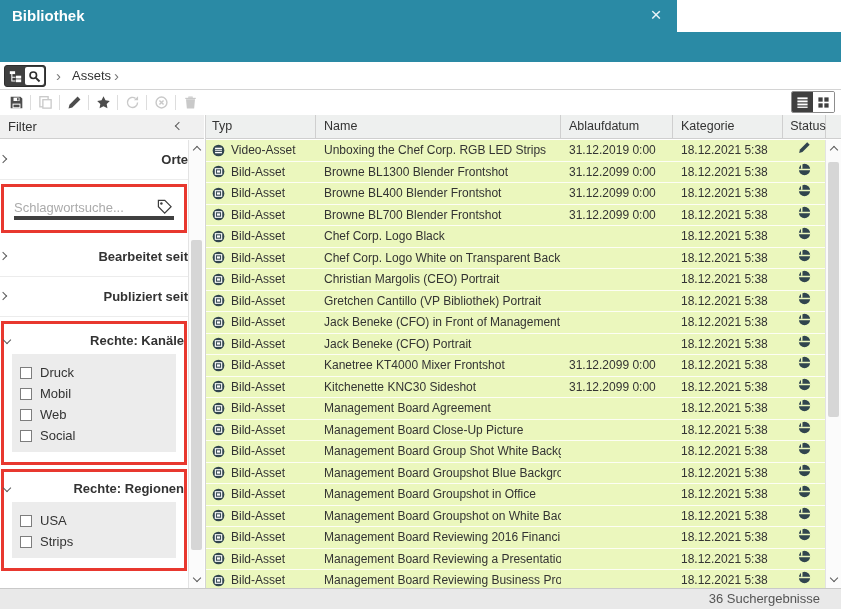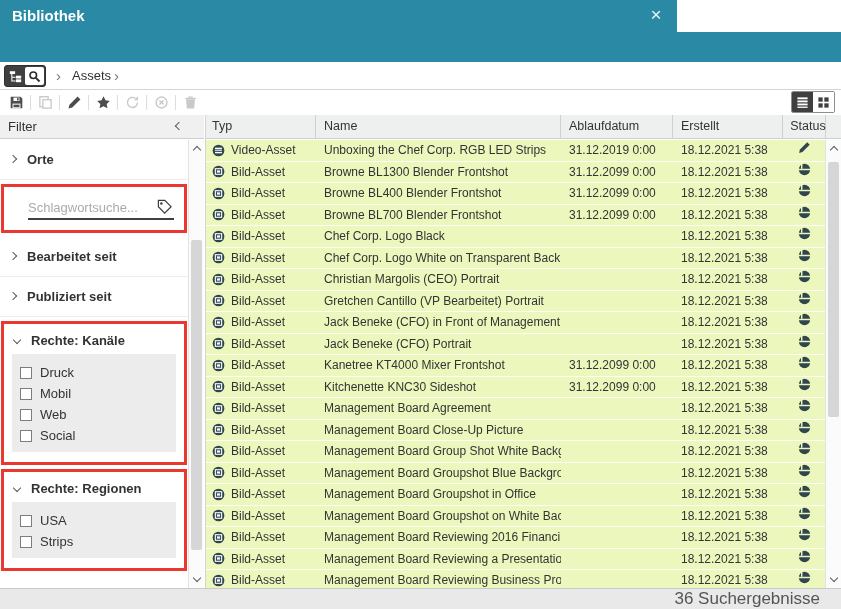--- a/index.html
+++ b/index.html
@@ -46,24 +46,24 @@
   .viewtoggle .seg.grid { background:#fff; }
   .viewtoggle svg { width:13px; height:13px; }
   
   .filterpanel { position:absolute; left:0; top:115px; width:204px; height:473px; background:#fff; }
   .fheader { position:absolute; left:0; top:0; width:204px; height:24px; background:#f0f0f0; border-bottom:1px solid #cfcfcf; }
   .fheader .ftitle { position:absolute; left:8px; line-height:24px; font-size:13px; color:#333; }
   .fheader .fcollapse { position:absolute; right:22px; top:8px; }
   .fbody { position:absolute; left:0; top:25px; width:188px; bottom:0; background:#fff; overflow:hidden; }
   .fsection { border-bottom:1px solid #ececec; padding:8px 0 9px 0; position:relative; }
   .fsection.hl { border:3px solid #e8382f; margin:4px 1px 4px 1px; padding:5px 0 10px 0; }
-  .fhead { height:22px; display:flex; align-items:center; padding-left:10px; cursor:pointer; }
+  .fhead { height:22px; display:flex; align-items:center; cursor:pointer;justify-content:space-between; }
   .fhead .chev { margin-right:11px; }
   .flabel { font-weight:bold; font-size:13px; color:#333; }
-  .kwrow { position:relative; margin:4px 10px 0 24px; height:24px; border-bottom:2px solid #404040; }
+  .kwrow { position:relative; margin:4px 10px 0 10px; height:24px; border-bottom:4px solid #404040; }
   .kwinput { position:absolute; left:0; top:0; width:130px; height:22px; border:none; outline:none; font-size:13px; font-family:"Liberation Sans",sans-serif; color:#333; background:transparent; }
   .kwinput::placeholder { color:#ababab; }
   .kwtag { position:absolute; right:2px; top:3px; width:15px; height:15px; color:#3c3c3c; cursor:pointer; }
   .cbgroup { margin:3px 8px 0 8px; background:#ececec; padding:8px 8px 6px 8px; }
   .cbrow { height:21px; display:flex; align-items:center; cursor:pointer; }
   .cbbox { width:12px; height:12px; background:#fff; border:1px solid #7d7d7d; margin-right:8px; flex:none; }
   .cblabel { font-size:13px; color:#333; }
   
   .chev { display:inline-block; width:6px; height:6px; border-left:1.6px solid #5a5a5a; border-bottom:1.6px solid #5a5a5a; }
   .chev.down  { transform:rotate(-45deg); }
@@ -91,21 +91,21 @@
   .c-typ svg, .c-status svg { width:13px; height:13px; }
   .c-name { width:245px; padding-left:8px; }
   .c-abl { width:112px; padding-left:8px; }
   .c-ers { width:110px; padding-left:8px; }
   .c-status { width:43px; display:flex; align-items:center; justify-content:center; }
   .hc.c-typ, .hc.c-name, .hc.c-abl, .hc.c-ers { display:block; }
   .hc.c-status { width:43px; padding-left:8px; border-right:1px solid #cfcfcf; }
   .hc.c-fill { width:16px; border-right:none; }
   
   .statusbar { position:absolute; left:0; top:588px; width:841px; height:21px; background:#e9e9e9; border-top:1px solid #c9c9c9; }
-  .statusbar .results { position:absolute; right:21px; line-height:20px; font-size:17px; color:#555; }
+  .statusbar .results { position:absolute; right:21px; line-height:20px; font-size:13px; color:#555; }
 </style>
 </head>
 <body>
 
 <div class="window">
 
   <div class="titlebar">
     <span class="title">Bibliothek</span>
     <span class="close">×</span>
   </div>
@@ -315,21 +315,21 @@
     <span class="arr top chev up"></span>
     <div class="thumb" style="top:100px; height:310px;"></div>
     <span class="arr bot chev down"></span>
   </div>
 
   <div class="tablewrap">
     <div class="thead">
       <div class="hc c-typ">Typ</div>
       <div class="hc c-name">Name</div>
       <div class="hc c-abl">Ablaufdatum</div>
-      <div class="hc c-ers">Erstellt</div>
+      <div class="hc c-ers">Kategorie</div>
       <div class="hc c-status">Status</div>
       <div class="hc c-fill"></div>
     </div>
     <div class="tbody">
         <div class="trow">
           <div class="tc c-typ">
             <span class="ticon">
               <svg viewBox="0 0 14 14">
                 <circle cx="7" cy="7" r="6.3" fill="#31454e"></circle>
                 <rect x="3.3" y="4" width="7.4" height="6" fill="#fff"></rect>
@@ -484,21 +484,21 @@
           <div class="tc c-typ">
             <span class="ticon">
               <svg viewBox="0 0 14 14">
                 <circle cx="7" cy="7" r="6.3" fill="#31454e"></circle>
                 <rect x="3.6" y="4" width="6.8" height="6" fill="none" stroke="#fff" stroke-width="1.2"></rect>
                 <rect x="5.3" y="5.8" width="3.4" height="2.4" fill="#fff"></rect>
               </svg>
             </span>
             <span>Bild-Asset</span>
           </div>
-          <div class="tc c-name">Gretchen Cantillo (VP Bearbeitet) Portrait</div>
+          <div class="tc c-name">Gretchen Cantillo (VP Bibliothek) Portrait</div>
           <div class="tc c-abl"></div>
           <div class="tc c-ers">18.12.2021 5:38</div>
           <div class="tc c-status">
             <span><svg viewBox="0 0 14 14">
                 <circle cx="7" cy="7" r="6.1" fill="#31454e"></circle>
                 <rect x="0.4" y="6.2" width="13.2" height="1.6" fill="#ebf7bd"></rect>
                 <rect x="3.2" y="0.4" width="1.6" height="5.8" fill="#ebf7bd"></rect>
               </svg></span>
           </div>
         </div>

